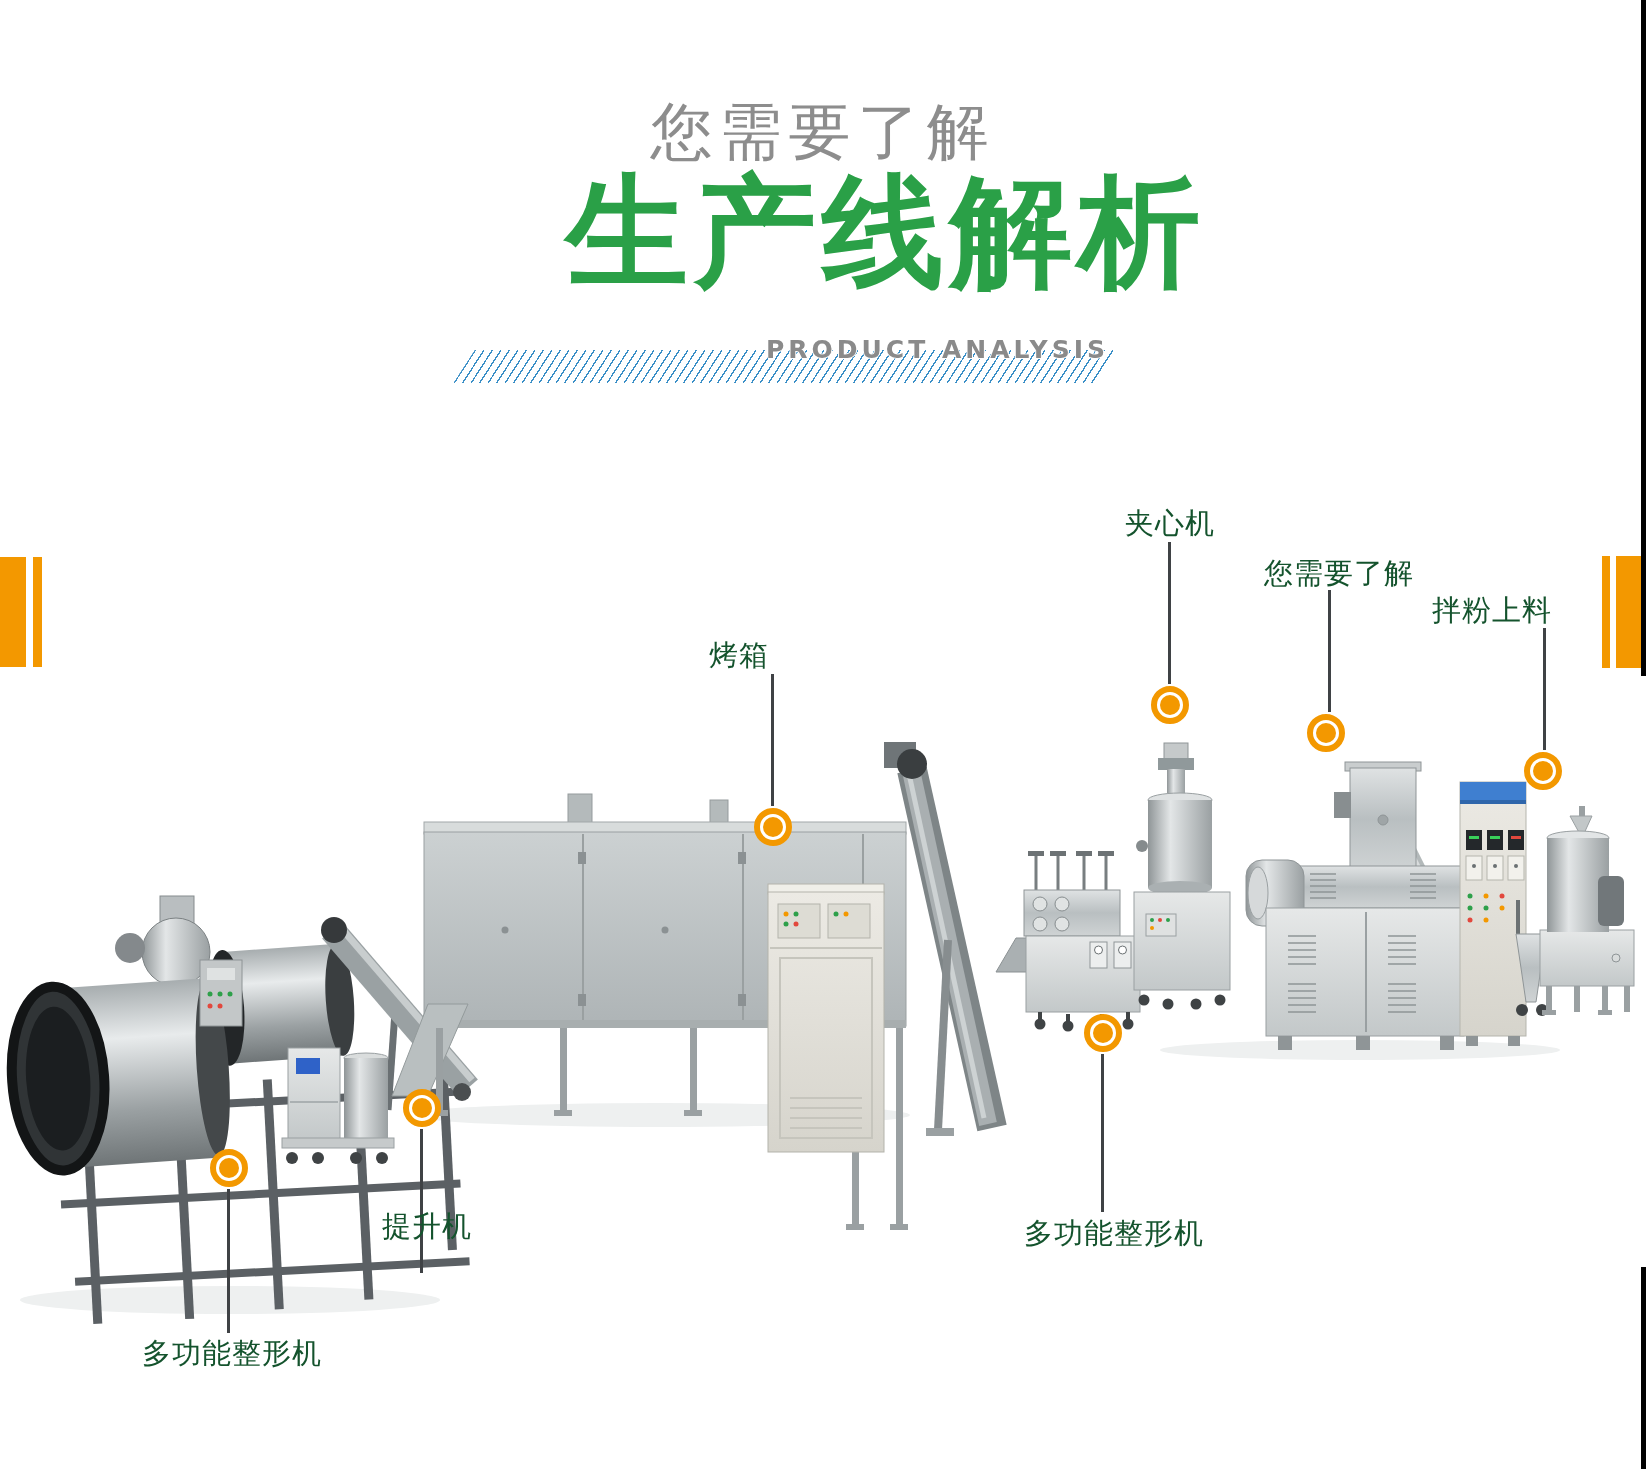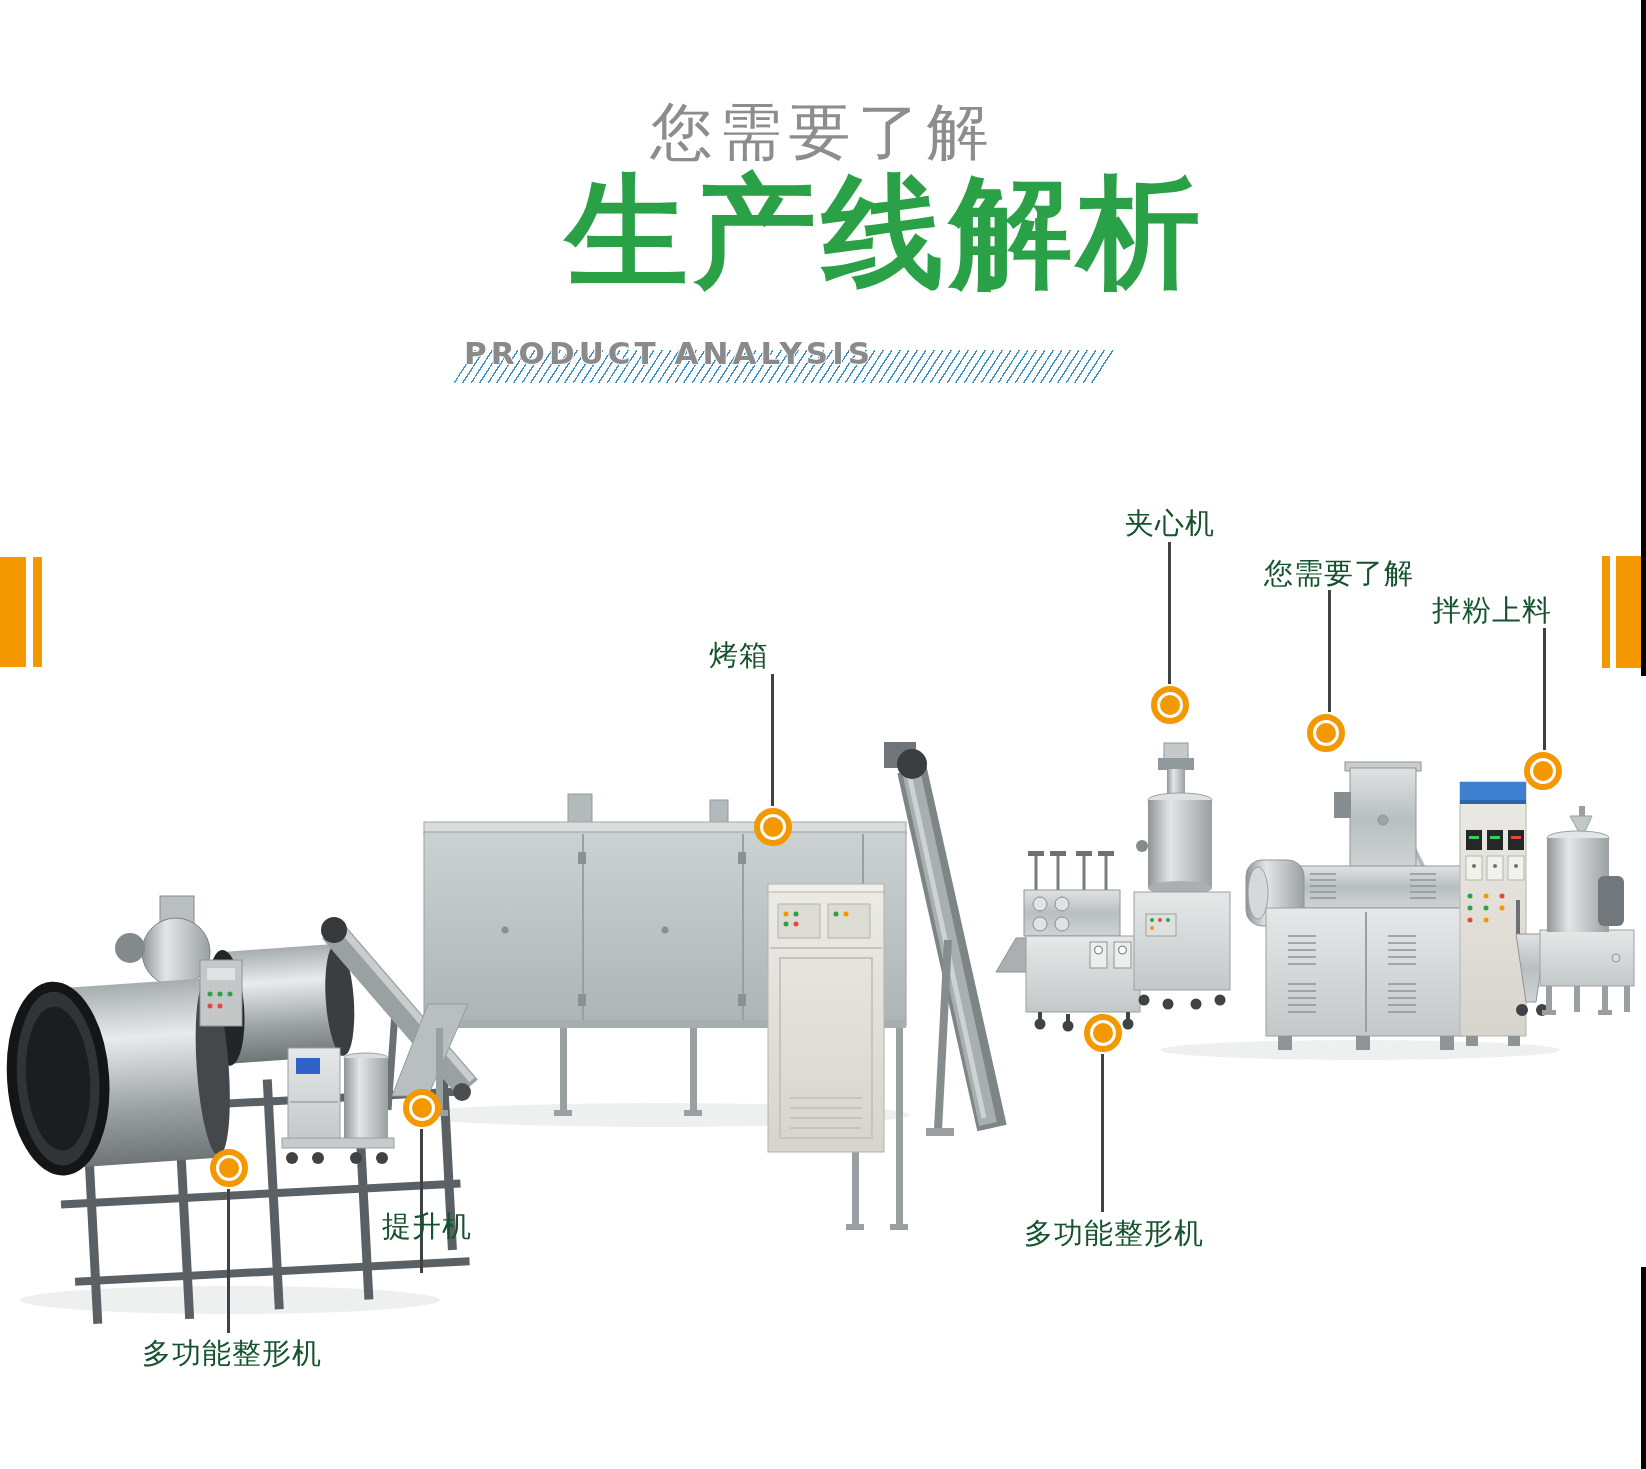--- a/index.html
+++ b/index.html
@@ -6,22 +6,22 @@
   .page{position:relative;width:1646px;height:1469px;background:#ffffff;overflow:hidden;
         font-family:"DejaVu Sans","Liberation Sans",sans-serif;}
   
   .eyebrow{position:absolute;top:90px;left:0;width:100%;text-align:center;
            font-size:62px;font-weight:300;letter-spacing:7px;color:#8d8d8d;}
   .main-title{position:absolute;top:152px;left:16px;width:100%;text-align:center;
               font-size:122px;font-weight:800;letter-spacing:6px;color:#2aa047;margin-left:47px;}
   .hatch-band{position:absolute;left:464px;top:350px;width:645px;height:33px;
               transform:skewX(-33deg);
               background:repeating-linear-gradient(90deg,#3a8fc7 0,#3a8fc7 1.6px,rgba(255,255,255,0) 1.6px,rgba(255,255,255,0) 8.5px);}
-  .subtitle-en{position:absolute;left:464px;top:335px;width:645px;text-align:left;
-               font-size:31px;font-weight:700;letter-spacing:4px;color:#8a8a8a;
+  .subtitle-en{position:absolute;left:464px;top:335px;width:645px;text-align:right;
+               font-size:25px;font-weight:700;letter-spacing:4px;color:#8a8a8a;
                text-shadow:1px 0 0 #fff,-1px 0 0 #fff,0 1px 0 #fff,0 -1px 0 #fff;}
   
   .bar{position:absolute;background:#f39800;}
   .bar-left-wide{left:0;top:557px;width:26px;height:110px;}
   .bar-left-narrow{left:33px;top:557px;width:9px;height:110px;}
   .bar-right-narrow{left:1602px;top:556px;width:8px;height:112px;}
   .bar-right-wide{left:1616px;top:556px;width:25px;height:112px;}
   .edge-strip{position:absolute;left:1641px;width:5px;background:#000;}
   .edge-strip.top{top:0;height:676px;}
   .edge-strip.bottom{top:1267px;height:202px;}

